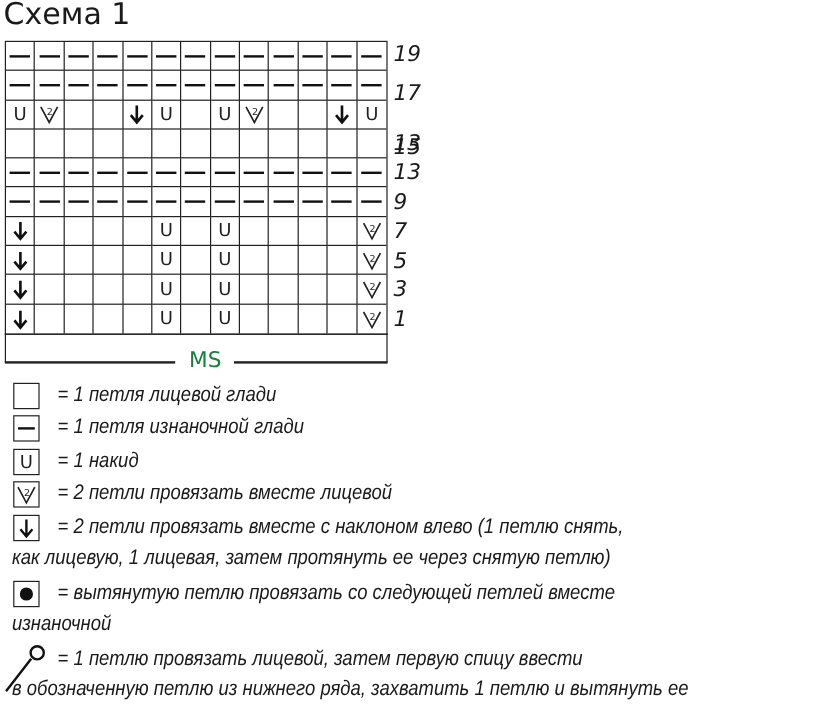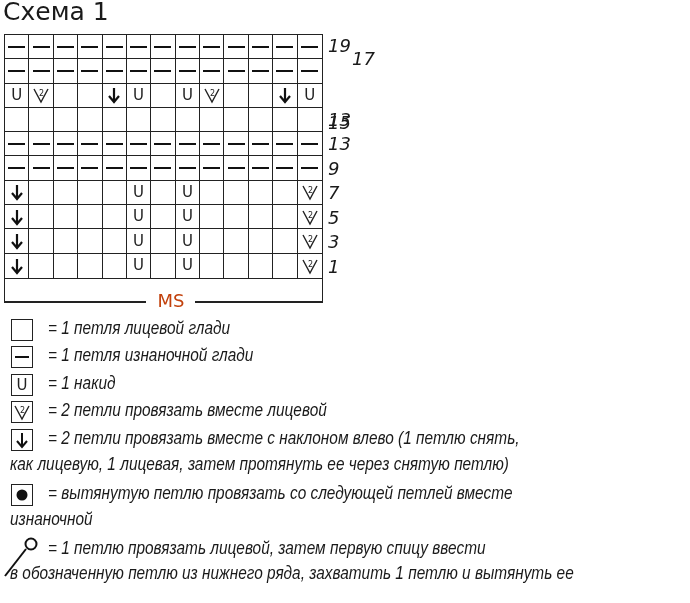--- a/index.html
+++ b/index.html
@@ -28,21 +28,21 @@
     .cell.last-row { border-bottom: none; }
     .bottom-box {
       position: absolute; left: 4px; top: 278px; width: 319px; height: 24px;
       border-left: 1.5px solid #222; border-right: 1.5px solid #222; border-top: 1.3px solid #222;
       box-sizing: border-box;
     }
     .bottom-line-l { position: absolute; left: 4px; top: 301px; width: 142px; height: 1.5px; background: #222; }
     .bottom-line-r { position: absolute; left: 195px; top: 301px; width: 128px; height: 1.5px; background: #222; }
     .ms-label {
       position: absolute; left: 150px; top: 290px; width: 42px; text-align: center;
-      font-family: "DejaVu Sans", sans-serif; font-size: 18px; color: #c2410c;
+      font-family: "DejaVu Sans", sans-serif; font-size: 18px; color: #15803d;
     }
     .rownum {
       position: absolute; left: 328px; width: 28px;
       font-family: "DejaVu Sans", sans-serif; font-size: 18px; color: #1a1a1a;
       text-align: left; line-height: 24px; font-style: italic;
     }
     .sym-dash { width: 17px; height: 2px; background: #111; }
     .sym-u { font-family: "DejaVu Sans", sans-serif; font-size: 15px; color: #222; line-height: 1; }
     svg { display: block; }
     .legend-box {
@@ -377,21 +377,21 @@
     </div>
   </div>
 
 <div class="bottom-box"></div>
 <div class="bottom-line-l"></div>
 <div class="bottom-line-r"></div>
 <div class="ms-label">MS</div>
 
 <div id="rownums">
     <div class="rownum" style="top: 34px;">19</div>
-    <div class="rownum" style="top: 47px; margin-left: 24px;">17</div>
+    <div class="rownum" style="top: 66px;">17</div>
     <div class="rownum" style="top: 83px; margin-top: 28px;">15</div>
     <div class="rownum" style="top: 107.5px;">13</div>
     <div class="rownum" style="top: 132px;">13</div>
     <div class="rownum" style="top: 156.5px;">9</div>
     <div class="rownum" style="top: 181px;">7</div>
     <div class="rownum" style="top: 205.5px;">5</div>
     <div class="rownum" style="top: 230px;">3</div>
     <div class="rownum" style="top: 254.5px;">1</div>
   </div>
 

